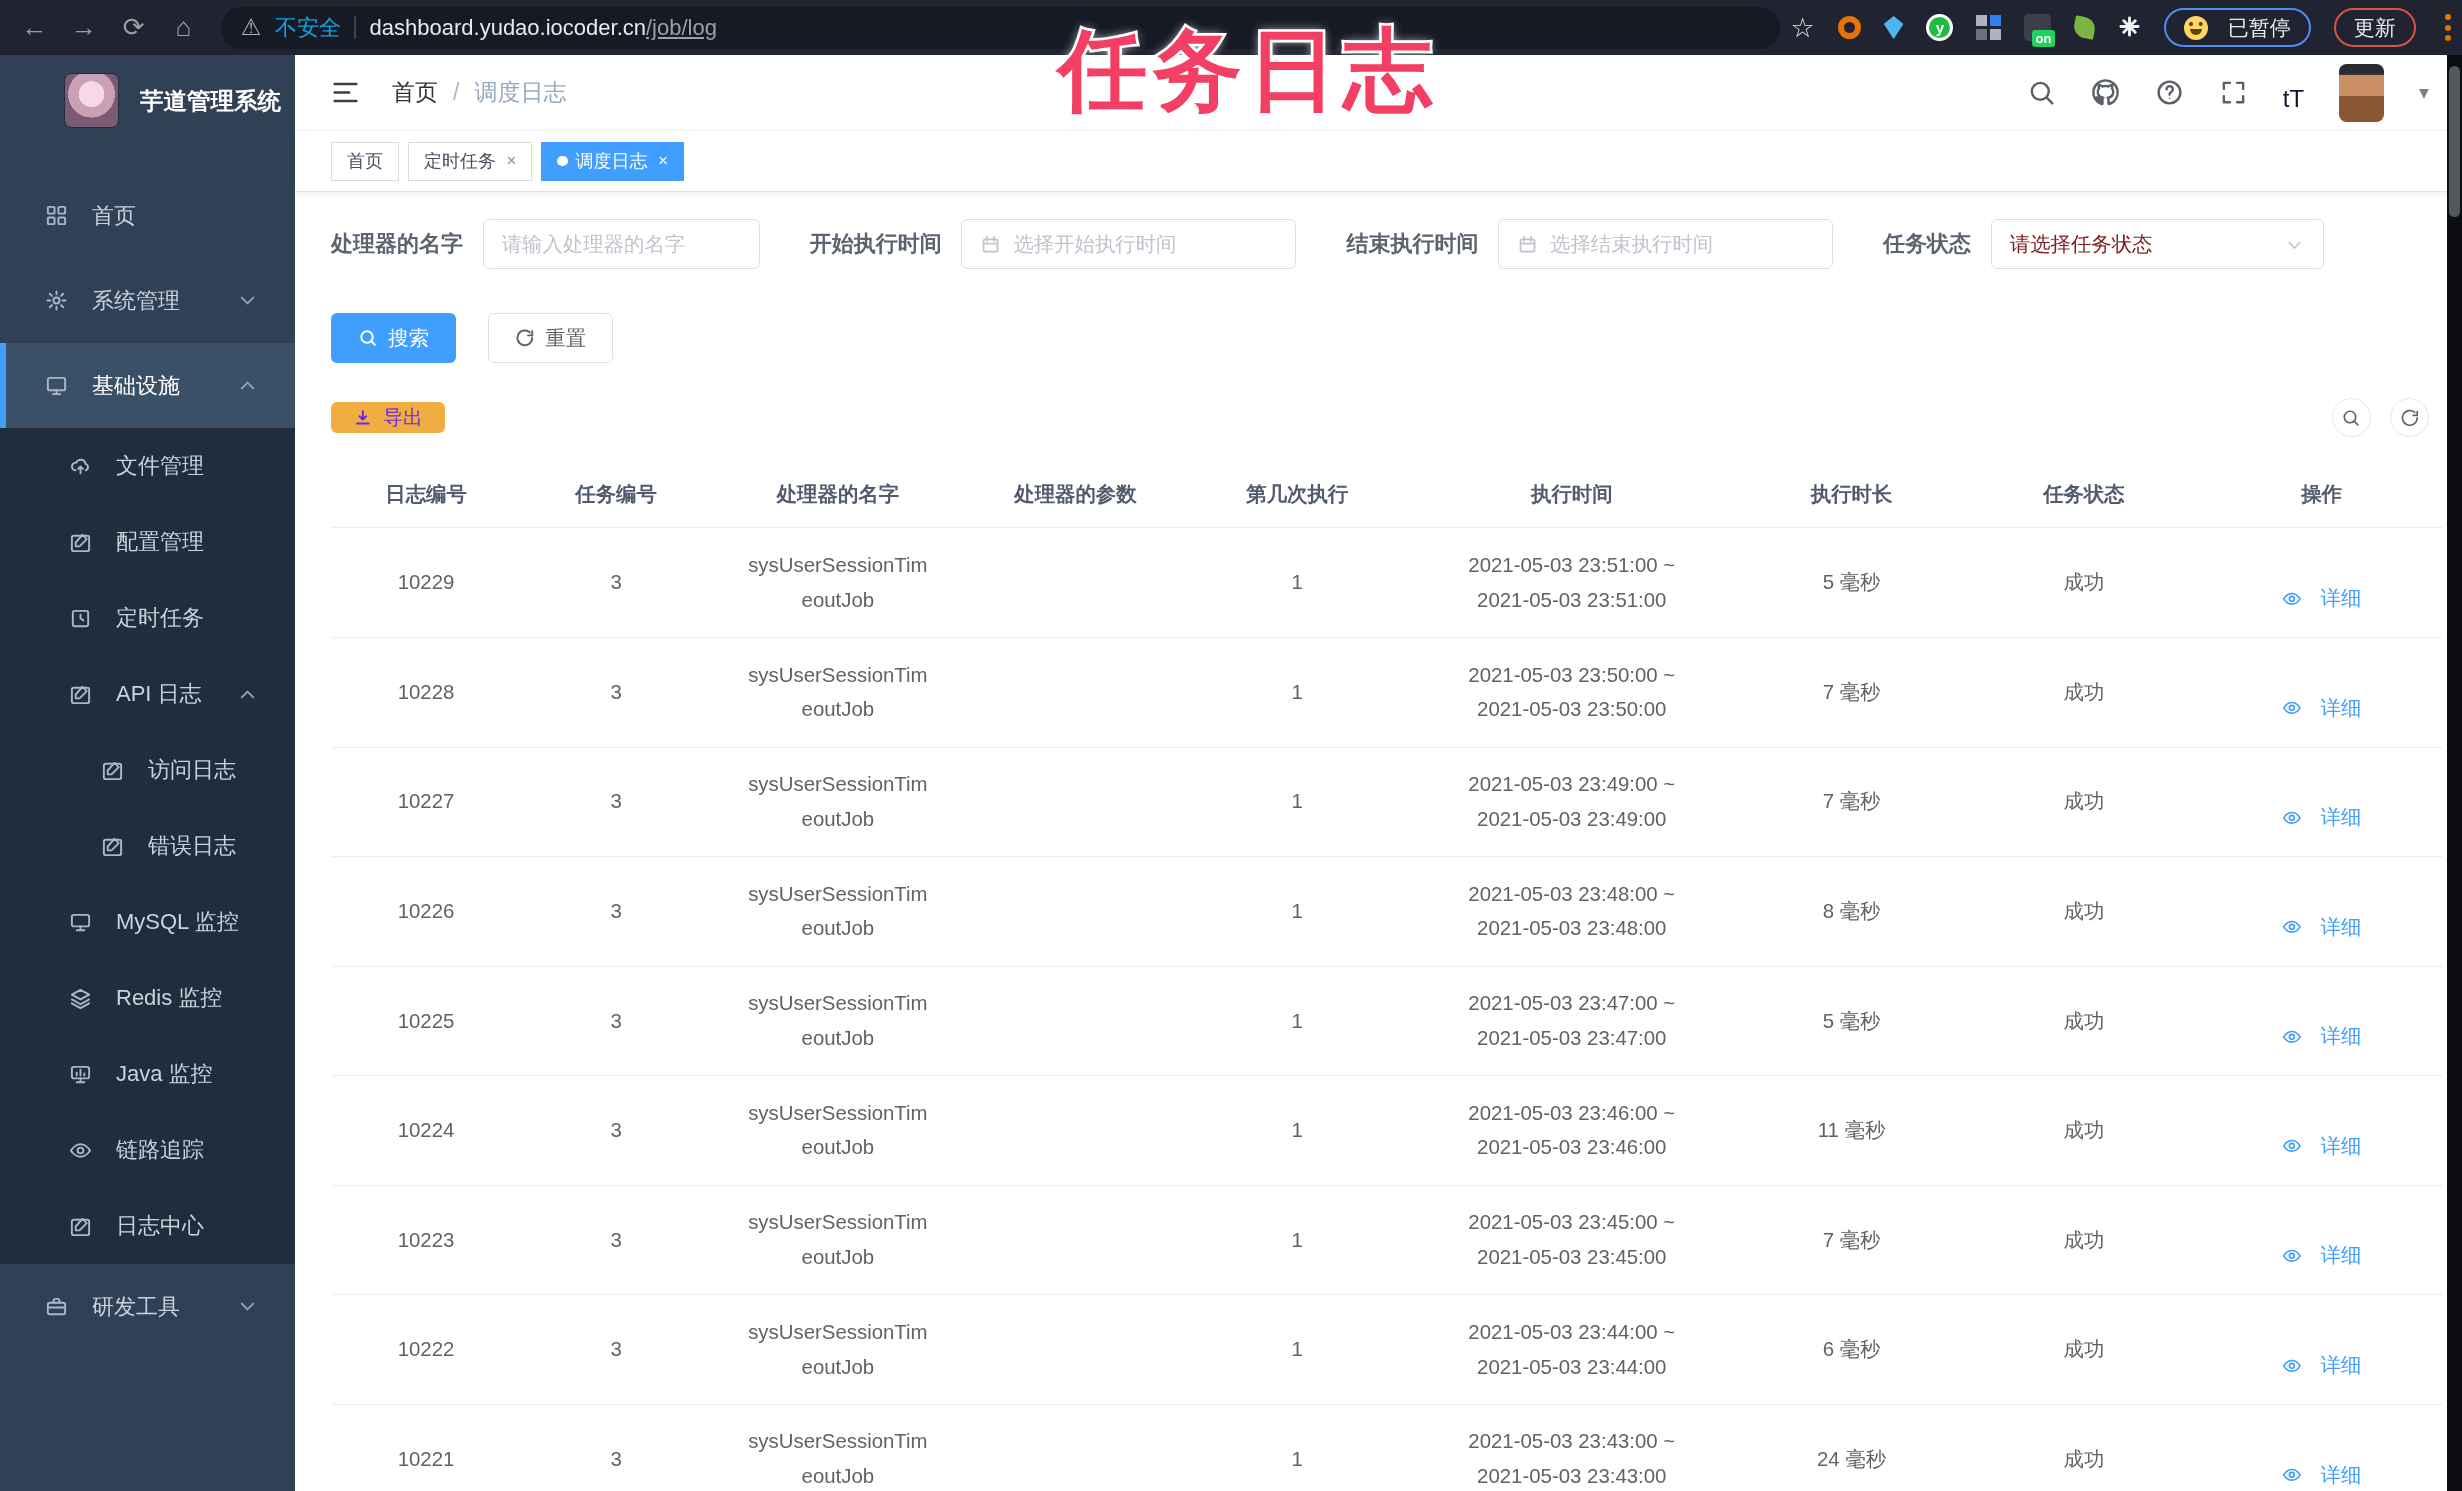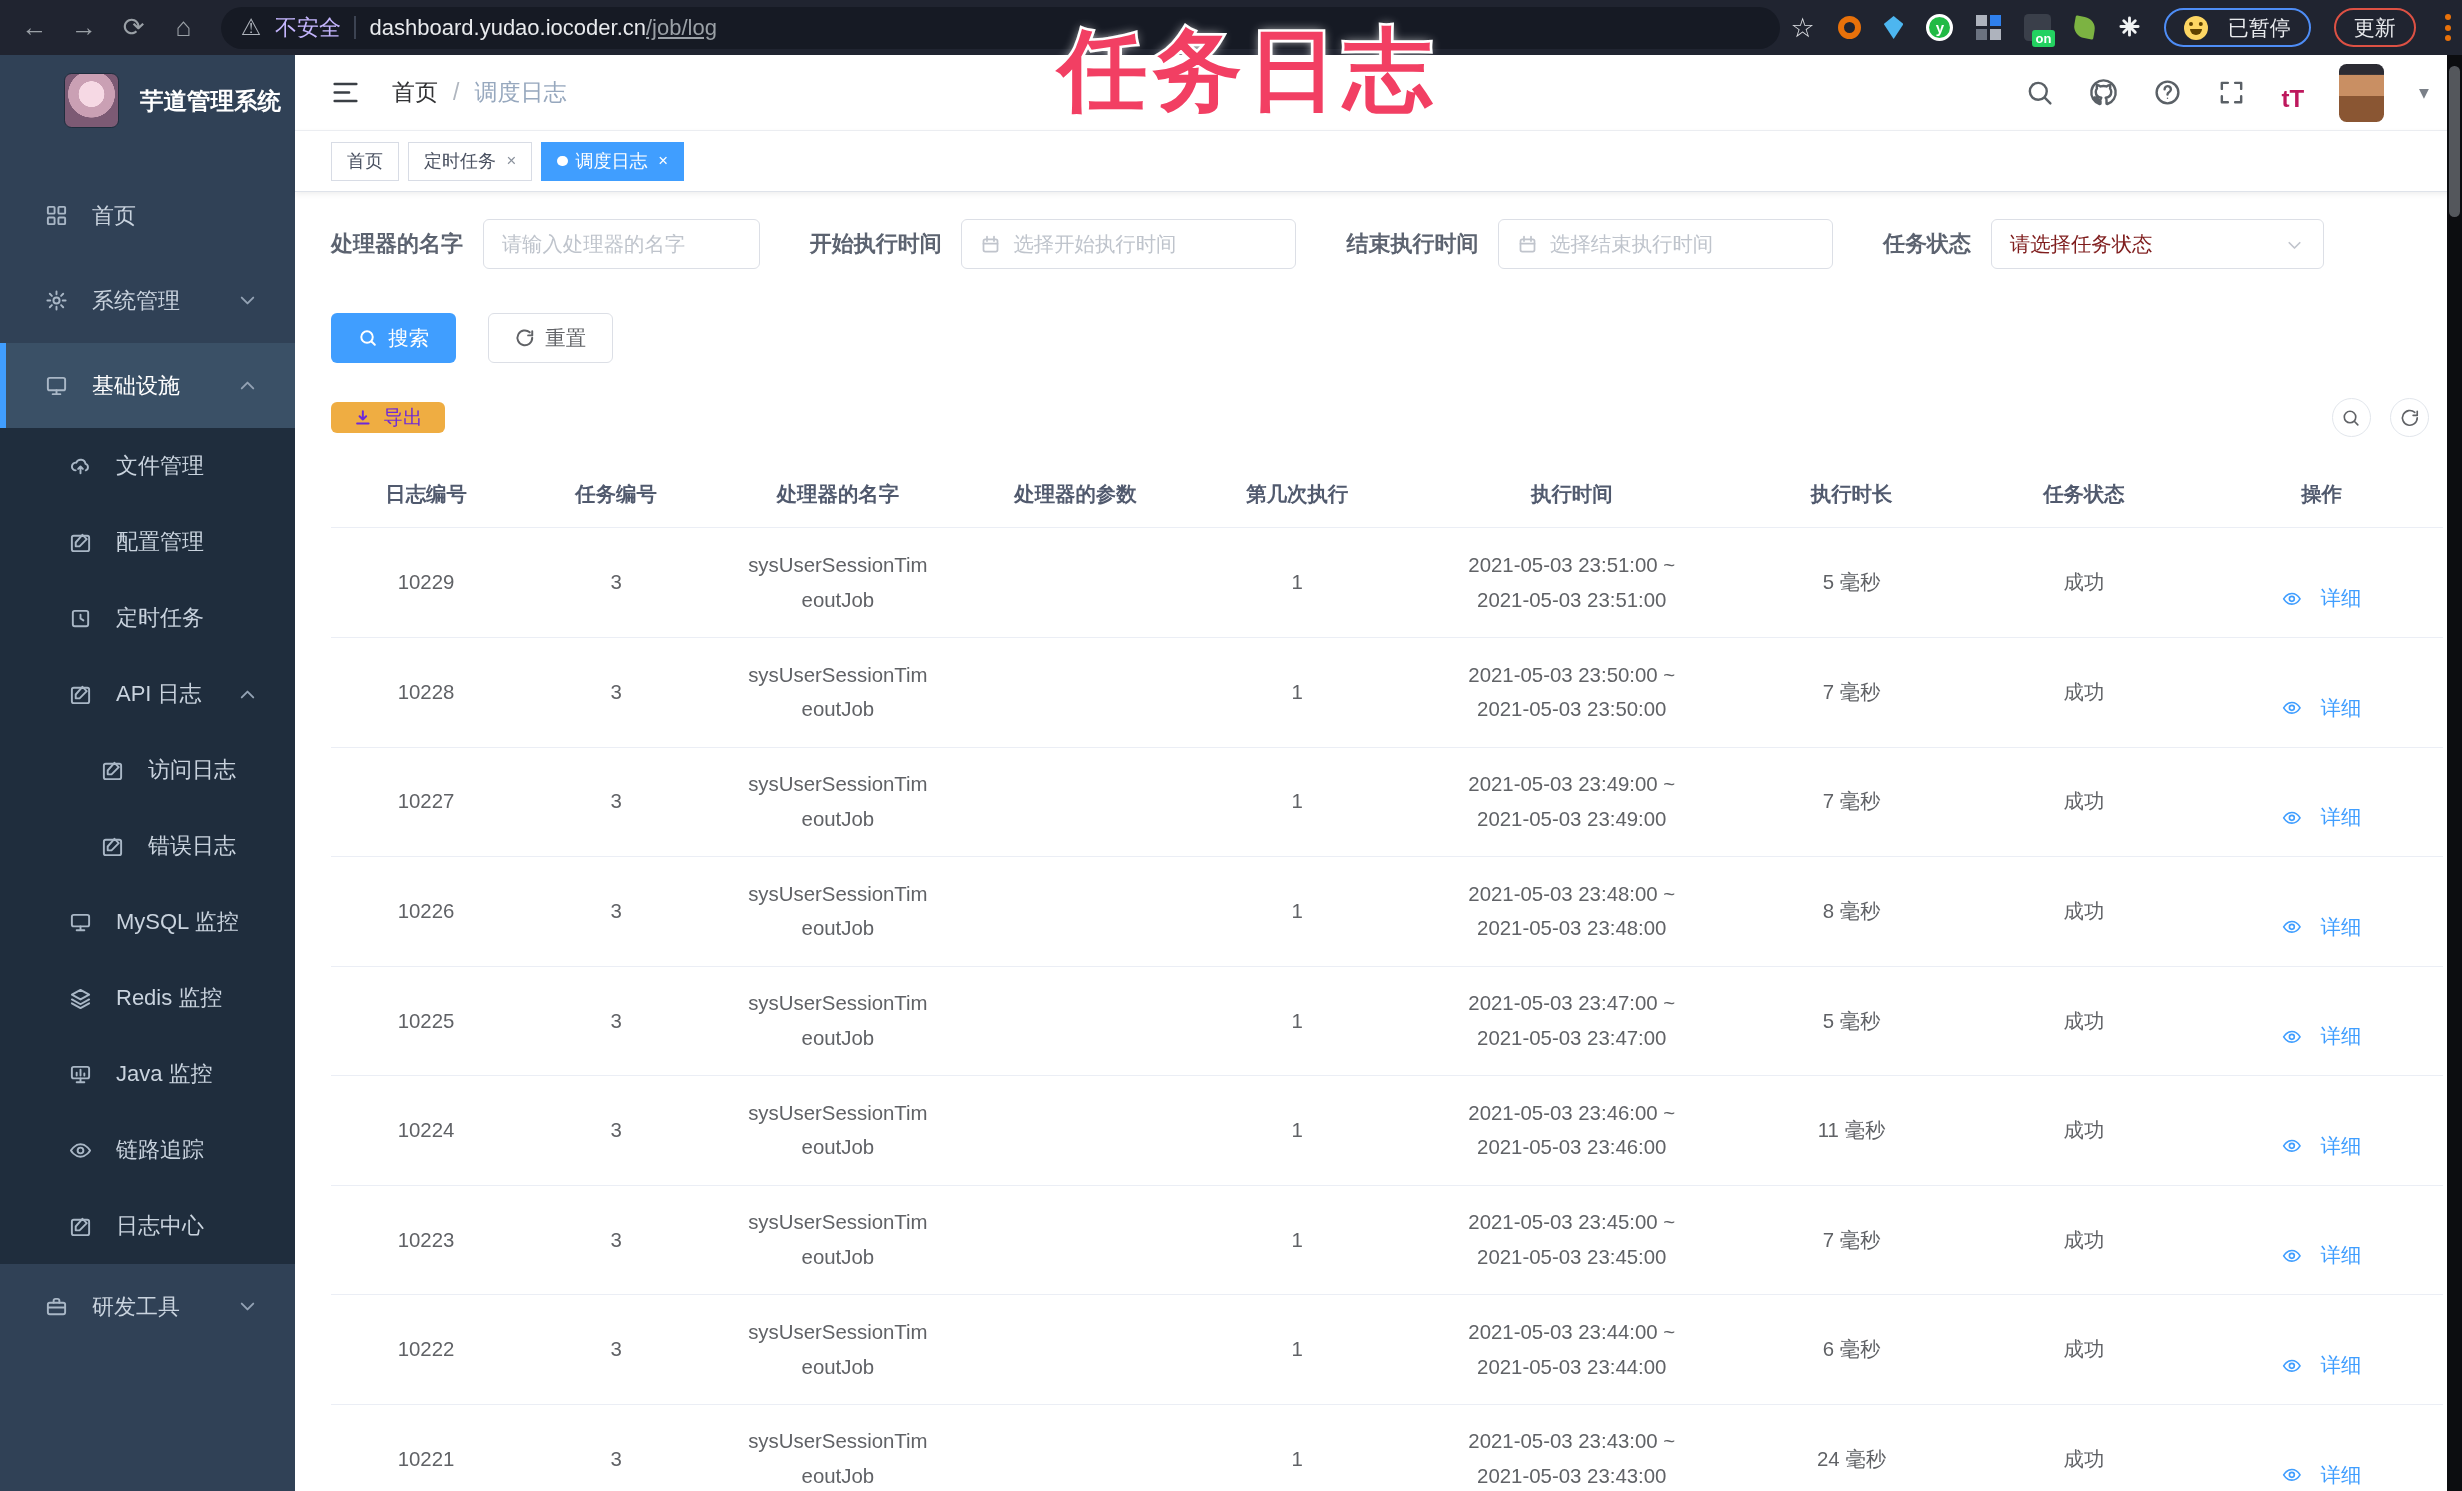--- a/index.html
+++ b/index.html
@@ -5,21 +5,21 @@
   * { margin:0; padding:0; box-sizing:border-box; }
   html,body { width:2462px; height:1491px; overflow:hidden; }
   body { font-family:"Liberation Sans","DejaVu Sans",sans-serif; background:#fff; position:relative; }
   #screen { position:relative; width:2462px; height:1491px; overflow:hidden; }
 
   
   .chrome { position:absolute; top:0; left:0; right:0; height:55px; background:#202430; display:flex; align-items:center; padding:0 15px; gap:10.6px; z-index:30; }
   .nav-ic { color:#9aa0a6; font-size:26px; width:39px; height:39px; display:flex; align-items:center; justify-content:center; border-radius:50%; flex:0 0 auto; }
   .omni { height:42px; flex:0 0 1559px; background:#161a24; border-radius:21px; display:flex; align-items:center; padding:0 19.7px; gap:13.6px; margin-left:7.6px; }
   .omni .warn-tri { color:#aeb3bb; font-size:23px; }
-  .omni .sec { color:#c4b5fd; font-size:22px; }
+  .omni .sec { color:#0ea5e9; font-size:22px; }
   .omni .sep { width:1.5px; height:23px; background:#3c4352; }
   .omni .url { color:#e8eaed; font-size:22px; white-space:nowrap; }
   .omni .url .path { color:#9aa0a6;text-decoration:underline; }
   .ext-area { margin-left:auto; display:flex; align-items:center; gap:23px; }
   .star { color:#dfe1e5; font-size:27px; }
   .ext-donut { width:23px; height:23px; border:6px solid #e8710a; border-radius:50%; }
   .ext-gem { width:19.7px; height:23px; background:#4db6f0; clip-path:polygon(50% 0,100% 35%,50% 100%,0 35%); }
   .ext-y { width:27px; height:27px; border-radius:50%; background:#21ba45; border:3px solid #fff; color:#fff; font-size:15px; font-weight:700; display:flex; align-items:center; justify-content:center; }
   .ext-grid { display:grid; grid-template-columns:10.6px 10.6px; grid-template-rows:10.6px 10.6px; gap:3px; }
   .ext-grid i { background:#aeb3bd; } .ext-grid i:nth-child(2){ background:#2f80ed; } .ext-grid i:nth-child(3){ background:#6b7280; }
@@ -58,21 +58,21 @@
   
   .main { flex:1; min-width:0; background:#fff; display:flex; flex-direction:column; position:relative; }
   .navbar { height:76px; display:flex; align-items:center; padding:0 33px 0 36px; border-bottom:0.8px solid #eef0f4; }
   .hamburger { color:#3a3f45; display:flex; cursor:pointer; }
   .crumb { margin-left:32px; font-size:23px; color:#303133; display:flex; align-items:center; white-space:nowrap; }
   .crumb .sep { color:#b0b6bf; margin:0 15px; }
   .crumb .cur { color:#97a8be; }
   .nav-right { margin-left:auto; display:flex; align-items:center; gap:35px; color:#5a6066; }
   .nav-right .hic { display:flex; cursor:pointer; }
   svg.hicsvg { width:29px; height:29px; stroke:currentColor; fill:none; stroke-width:2; stroke-linecap:round; stroke-linejoin:round; }
-  .tT { font-size:24px; font-weight:700; color:#be185d;margin-top:12px; }
+  .tT { font-size:24px; font-weight:400; color:#0f172a;margin-top:12px; }
   .avatar { width:45px; height:58px; border-radius:7.6px; background:
       linear-gradient(180deg,#2b2b33 0 18%, #c98f63 19% 55%, #8a5633 56% 100%); }
   .caret { font-size:19.7px; color:#7a8088; }
 
   
   .tabsbar { height:61px; display:flex; align-items:center; gap:9px; padding:0 33px 0 36px; border-bottom:0.8px solid #dfe3ea; box-shadow:0 2.3px 6px rgba(0,0,0,.07); position:relative; z-index:2; }
   .tab { height:39px; border:0.8px solid #d8dce5; background:#fff; color:#495060; font-size:18px; padding:0 15px; display:flex; align-items:center; gap:7.6px; cursor:pointer; white-space:nowrap; }
   .tab .x { font-size:16.7px; color:#8a919c; margin-left:3px; }
   .tab.active { background:#409eff; border-color:#409eff; color:#fff; }
   .tab.active .dot { width:10.6px; height:10.6px; border-radius:50%; background:#fff; }

